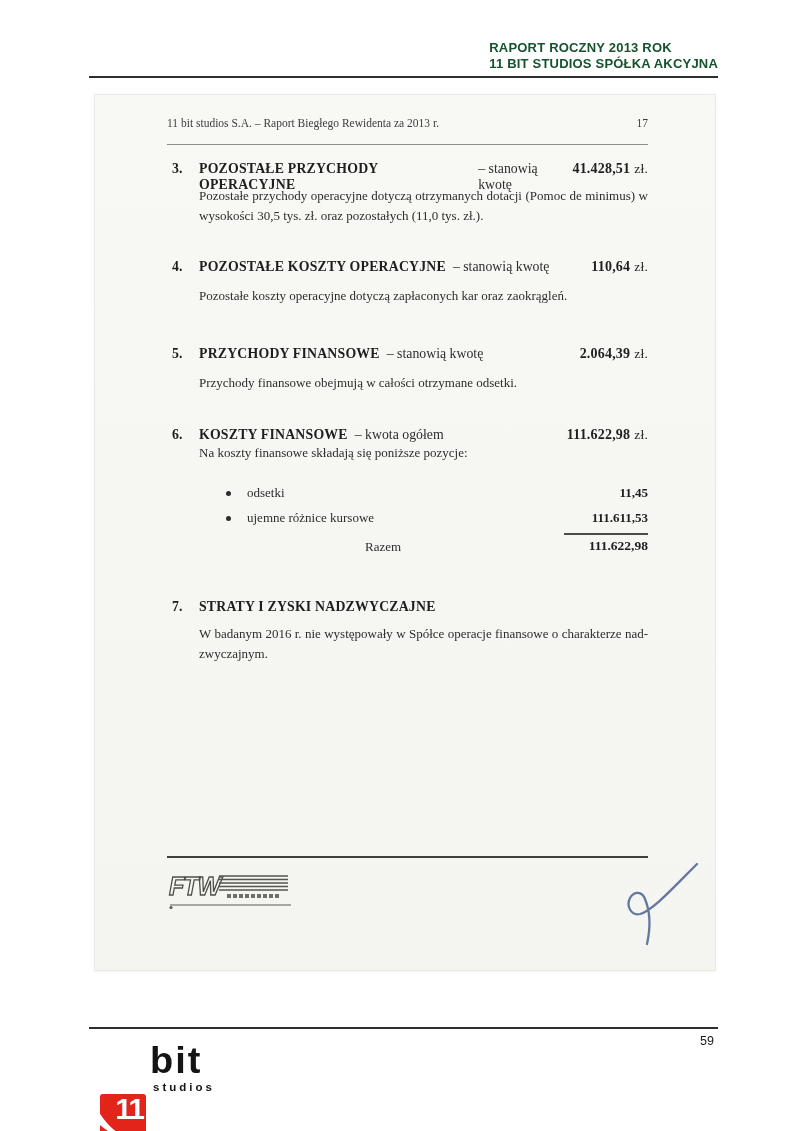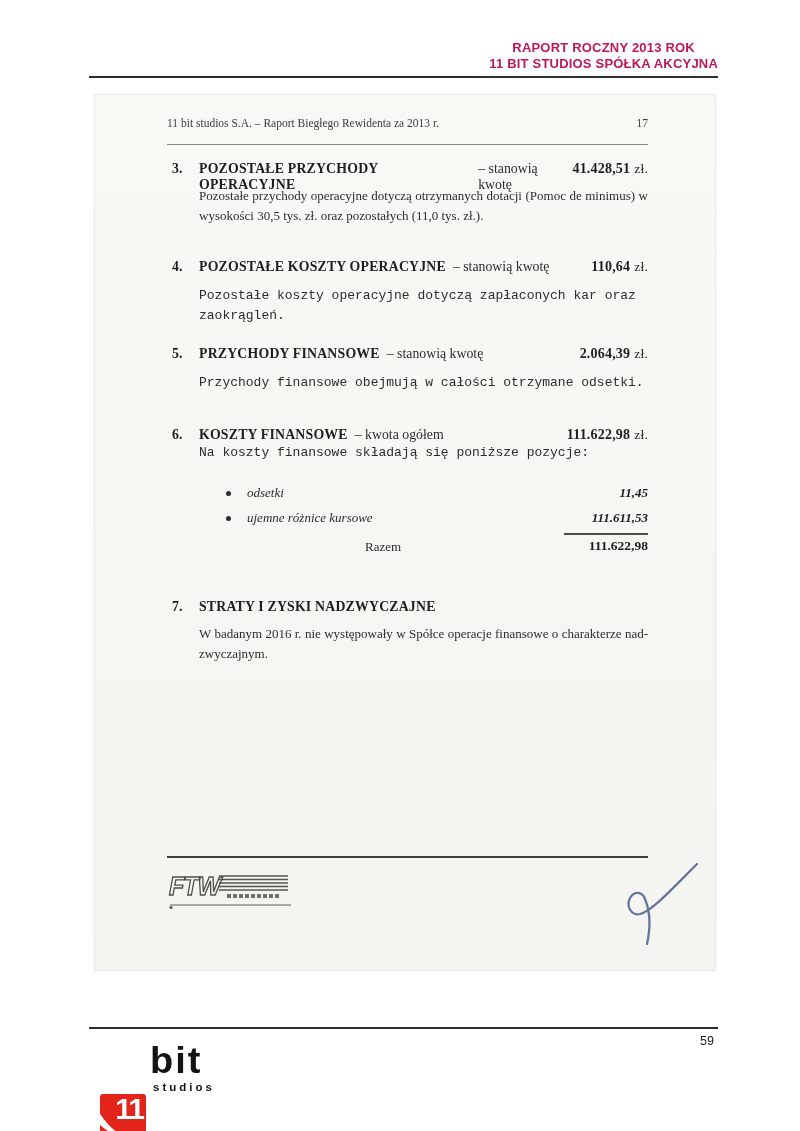--- a/index.html
+++ b/index.html
@@ -1,21 +1,21 @@
 <!DOCTYPE html>
 <html><head>
 <meta charset="utf-8">
 <style>
   * { margin:0; padding:0; box-sizing:border-box; }
   html,body { width:800px; height:1131px; background:#ffffff; }
   body { font-family:"Liberation Sans", sans-serif; position:relative; overflow:hidden; }
 
   
-  .top-header { position:absolute; top:40px; right:82px; text-align:center;
-                font-size:13px; font-weight:bold; line-height:16px; color:#be185d; letter-spacing:.2px; }
+  .top-header { position:absolute; top:40px; right:82px; text-align:left;
+                font-size:13px; font-weight:bold; line-height:16px; color:#14532d; letter-spacing:.2px; }
   .top-rule   { position:absolute; top:76px; left:89px; width:629px; height:2px; background:#2e2e2e; }
 
   .footer-rule { position:absolute; top:1027px; left:89px; width:629px; height:2px; background:#2e2e2e; }
   .footer-page { position:absolute; top:1034px; right:86px; font-size:12.5px; color:#1a1a1a; }
 
   
   .logo { position:absolute; left:100px; top:1046px; width:130px; height:60px; }
   .logo-box { position:absolute; left:0; top:0; width:46px; height:53px; background:#e3241b; border-radius:3px; overflow:hidden;margin-top:48px; }
   .logo-11 { position:absolute; right:3px; top:-2px; color:#ffffff; font-size:30px; font-weight:bold; letter-spacing:-2px; }
   .logo-swoosh { position:absolute; left:0; bottom:0; }
@@ -35,23 +35,23 @@
 
   .ihead { position:absolute; left:77px; width:476px; display:flex; align-items:baseline;
            font-size:13.8px; font-weight:bold; color:#1e1e1e; letter-spacing:.2px; }
   .ihead .num  { width:27px; flex:none; }
   .ihead .tail { font-weight:normal; margin-left:7px; letter-spacing:0; color:#2d2d2d; }
   .ihead .amt  { margin-left:auto; font-size:14px; white-space:nowrap; }
   .ihead .cur  { font-weight:normal; font-size:13.5px; margin-left:4px; }
 
   .ibody { position:absolute; left:104px; width:449px;
            font-size:13px; line-height:20px; color:#2d2d2d; text-align:justify; }
-  .ibody.single { text-align:left;font-family:Liberation Mono, monospace; }
+  .ibody.single { text-align:left; }
 
-  .bullet-row { position:absolute; left:131px; width:422px; display:flex; align-items:flex-start;font-style:italic; }
+  .bullet-row { position:absolute; left:131px; width:422px; display:flex; align-items:flex-start; }
   .bullet-dot { width:5px; height:5px; border-radius:50%; background:#2d2d2d; margin-right:16px; align-self:center; flex:none; }
   .bullet-label { font-size:13px; color:#2d2d2d; flex:1; }
   .bullet-amt { font-size:13px; font-weight:bold; color:#1e1e1e; white-space:nowrap; }
 
   .total-row { position:absolute; left:270px; width:283px; display:flex; }
   .total-label { font-size:13px; color:#2d2d2d; margin-top:6px; }
   .total-amt { margin-left:auto; width:84px; border-top:2px solid #4a4a46; padding-top:3px;
                text-align:right; font-size:13.5px; font-weight:bold; color:#1e1e1e; }
 
   .scan-bottom-rule { position:absolute; top:761px; left:72px; width:481px; height:2px; background:#3f3f3c; }

